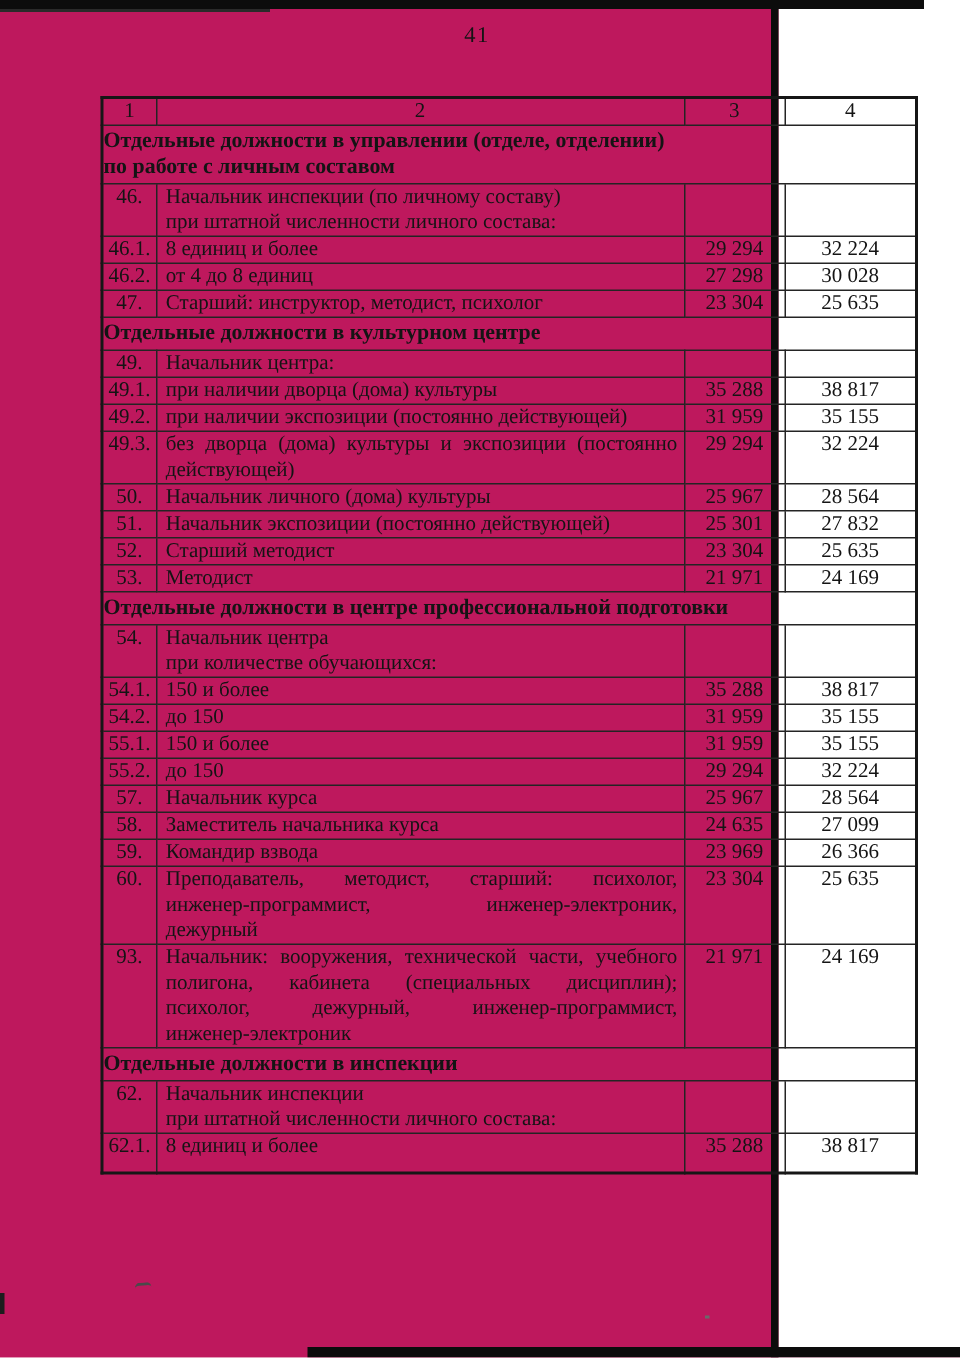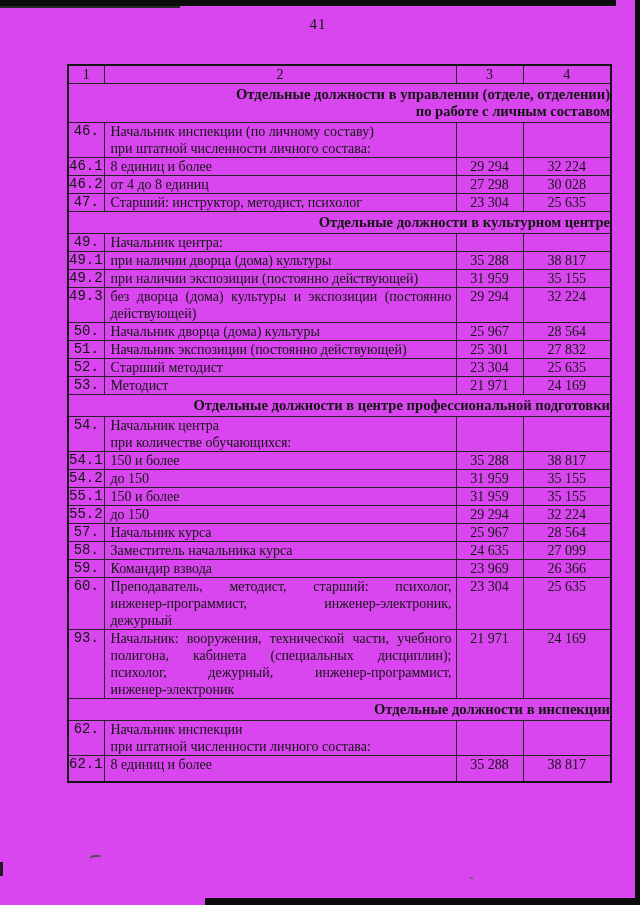--- a/index.html
+++ b/index.html
@@ -6,23 +6,23 @@
     margin: 0;
     padding: 0;
     width: 640px;
     height: 905px;
     background: #ffffff;
     overflow: hidden;
     font-family: "Liberation Serif", "DejaVu Serif", serif;
   }
   .page {
     position: relative;
-    width: 640px;
+    width: 519px;
     height: 905px;
-    background: #d946ef;
+    background: #be185d;
     color: #141414;
   }
   
   .top-bar {
     position: absolute; top: 0; left: 0;
     width: 616px; height: 6px;
     background: #0c0c0c;
   }
   .top-bar-frag {
     position: absolute; top: 6px; left: 0;
@@ -78,25 +78,25 @@
     font-size: 14px;
     line-height: 17px;
     padding: 0;
     overflow: hidden;
   }
   .doc-table th {
     font-weight: normal;
     text-align: center;
     height: 17px;
   }
-  td.num { text-align: center; font-family: Liberation Mono, monospace; }
+  td.num { text-align: center; }
   td.name { padding: 0 4px 0 6px; }
   td.val { text-align: center; }
   tr.section-row td {
-    text-align: right;
+    text-align: left;
     font-weight: bold;
     font-size: 14.6px;
     padding: 2px 0;
   }
   .jline { text-align: justify; text-align-last: justify; }
   .lline { text-align: left; }
 </style>
 </head>
 <body>
 
@@ -200,21 +200,21 @@
           <td class="name">
             <div class="jline">без дворца (дома) культуры и экспозиции (постоянно</div>
             <div class="lline">действующей)</div>
           </td>
           <td class="val">29 294</td>
           <td class="val">32 224</td>
         </tr>
         <tr>
           <td class="num">50.</td>
           <td class="name">
-            <div class="lline">Начальник дворца (дома) культуры</div>
+            <div class="lline">Начальник личного (дома) культуры</div>
           </td>
           <td class="val">25 967</td>
           <td class="val">28 564</td>
         </tr>
         <tr>
           <td class="num">51.</td>
           <td class="name">
             <div class="lline">Начальник экспозиции (постоянно действующей)</div>
           </td>
           <td class="val">25 301</td>

